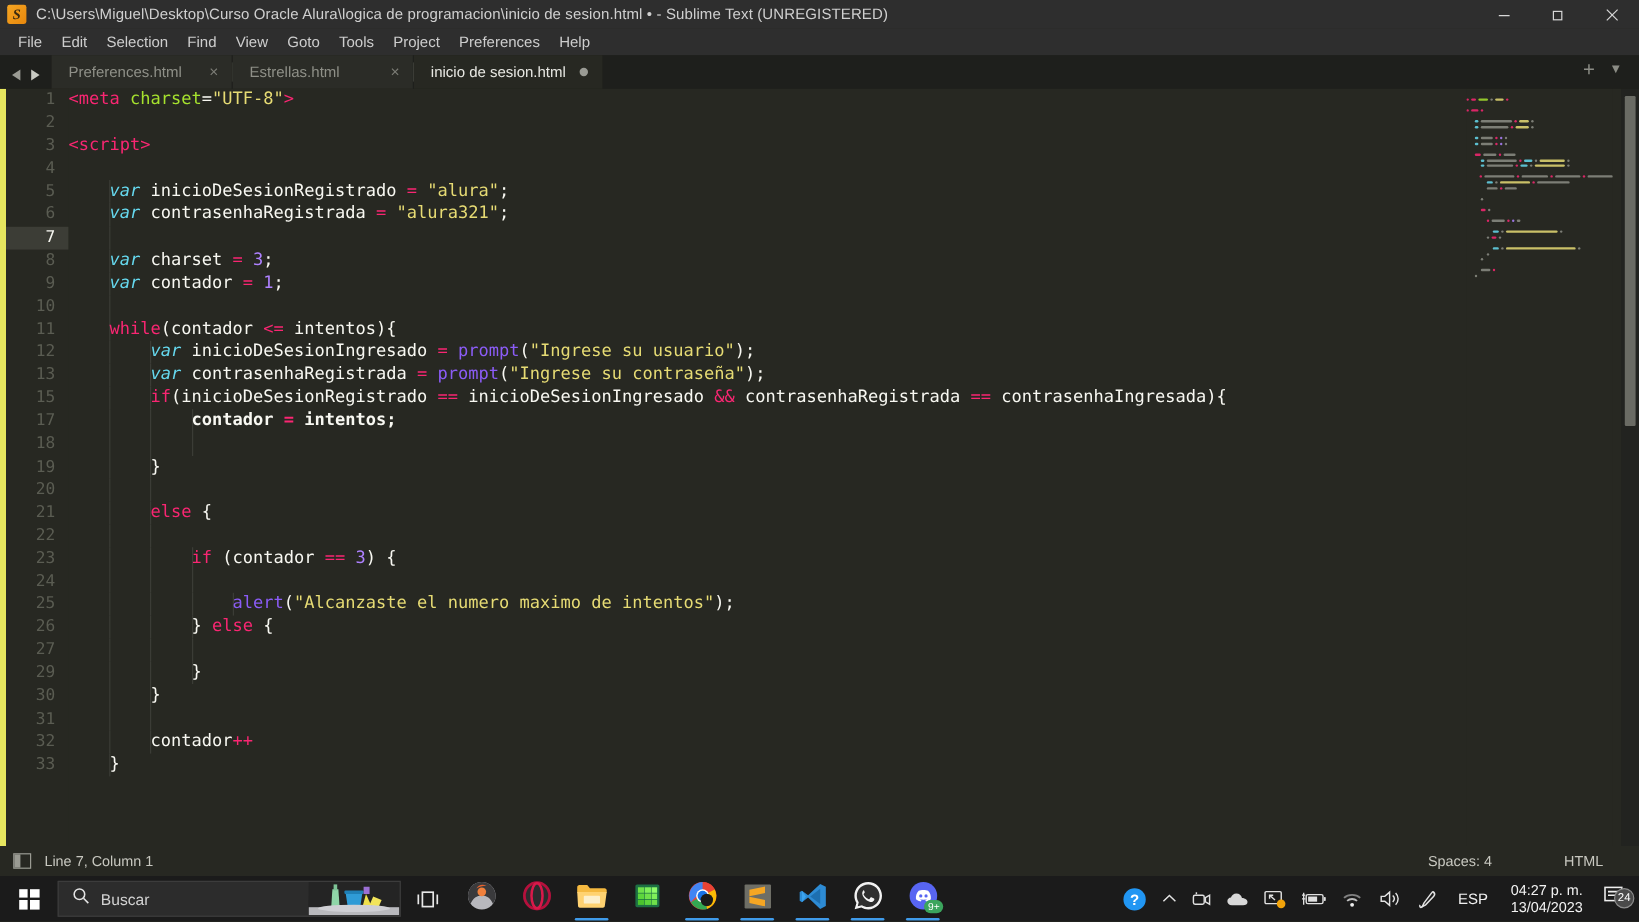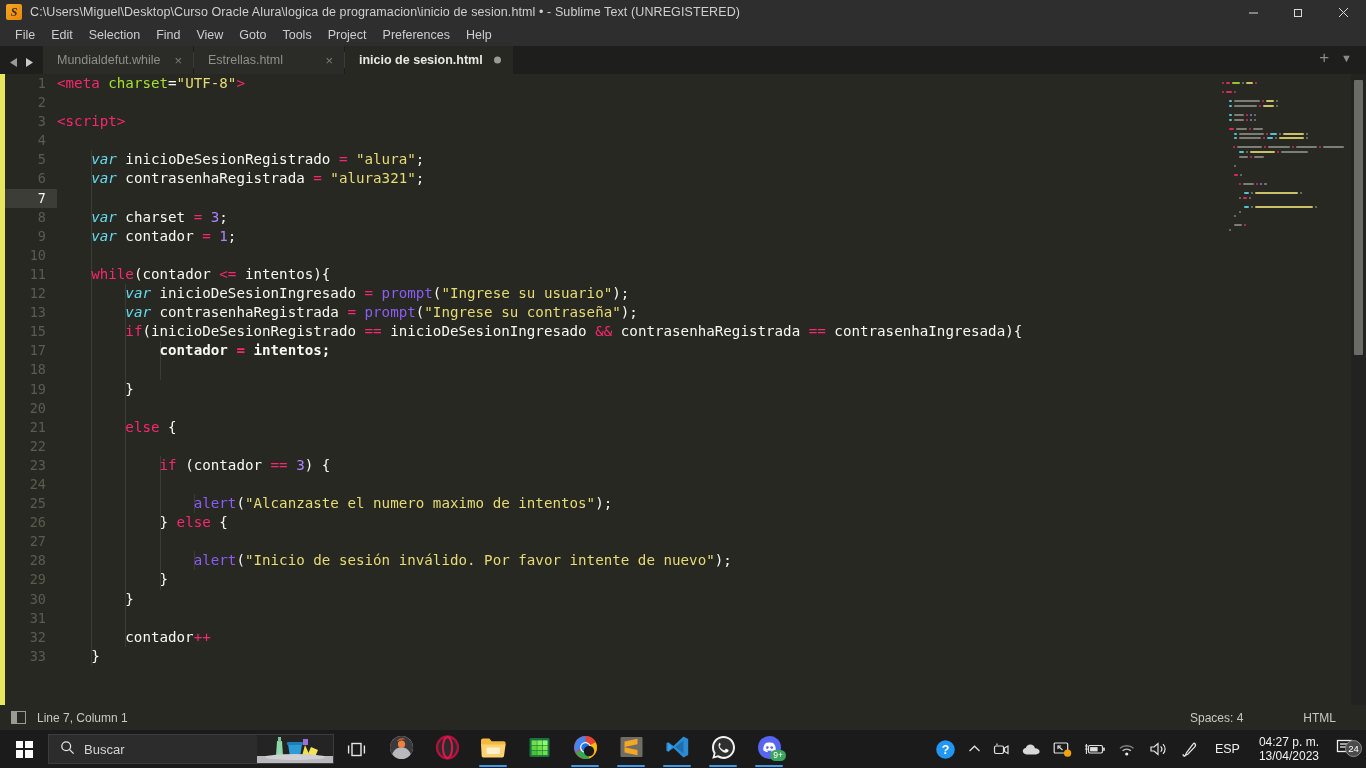--- a/index.html
+++ b/index.html
@@ -52,21 +52,21 @@
     position:absolute; top:46px; left:0; width:1366px; height:28px;
     background:#1e1f1c; display:flex; align-items:flex-end;
   }
   .tabnav { display:flex; align-items:center; gap:5px; padding:0 9px 6px 9px; }
   .tabnav svg { display:block; }
   .tab {
     position:relative; height:28px; display:flex; align-items:center;
     padding:0 30px 0 14px; background:#2b2c27; color:#8f9088;
     font-size:12.5px; white-space:nowrap; min-width:150px;
   }
-  .tab.active { background:#272822; color:#e8e8e3;font-weight:bold; }
+  .tab.active { background:#272822; color:#e8e8e3; }
   .tab .closex {
     position:absolute; right:11px; top:50%; transform:translateY(-50%);
     color:#7c7d76; font-size:13px; line-height:1;
   }
   .tab.active .dot {
     position:absolute; right:12px; top:50%; transform:translateY(-50%);
     width:7px; height:7px; border-radius:50%; background:#9a9b94;
   }
   .tab-sep { width:1px; height:16px; background:#3b3c36; align-self:center; }
   .tabbar-right {
@@ -255,21 +255,21 @@
           </svg>
       </span>
       <span>
         <svg width="10" height="11" viewBox="0 0 10 11">
             <polygon points="2,1 2,10 9,5.5" fill="#c9cac3"></polygon>
           </svg>
       </span>
     </div>
     <div style="display:flex;align-items:flex-end;" id="tablist">
         <div class="tab">
-          <span>Mundialdefut.while</span>
+          <span>Preferences.html</span>
           <span class="closex">×</span>
         </div>
         <div class="tab-sep"></div>
         <div class="tab">
           <span>Estrellas.html</span>
           <span class="closex">×</span>
         </div>
         <div class="tab-sep"></div>
         <div class="tab active">
           <span>inicio de sesion.html</span>
@@ -422,28 +422,20 @@
           <div class="indent-guide" style="left: 68.4px;"></div>
           <div class="indent-guide" style="left: 102.6px;"></div>
           <div class="code" style="left: 0px;"><span class="k-plain">            } </span><span class="k-kw">else</span><span class="k-plain"> {</span></div>
         </div>
         <div class="row">
           <div class="ln" style="left: -57px;">27</div>
           <div class="indent-guide" style="left: 34.2px;"></div>
           <div class="indent-guide" style="left: 68.4px;"></div>
           <div class="indent-guide" style="left: 102.6px;"></div>
           <div class="code" style="left: 0px;"></div>
-        </div>
-        <div class="row">
-          <div class="ln" style="left: -57px;">28</div>
-          <div class="indent-guide" style="left: 34.2px;"></div>
-          <div class="indent-guide" style="left: 68.4px;"></div>
-          <div class="indent-guide" style="left: 102.6px;"></div>
-          <div class="indent-guide" style="left: 136.8px;"></div>
-          <div class="code" style="left: 0px;"><span class="k-plain">                </span><span class="k-fn">alert</span><span class="k-plain">(</span><span class="k-str">"Inicio de sesión inválido. Por favor intente de nuevo"</span><span class="k-plain">);</span></div>
         </div>
         <div class="row">
           <div class="ln" style="left: -57px;">29</div>
           <div class="indent-guide" style="left: 34.2px;"></div>
           <div class="indent-guide" style="left: 68.4px;"></div>
           <div class="indent-guide" style="left: 102.6px;"></div>
           <div class="code" style="left: 0px;"><span class="k-plain">            }</span></div>
         </div>
         <div class="row">
           <div class="ln" style="left: -57px;">30</div>

